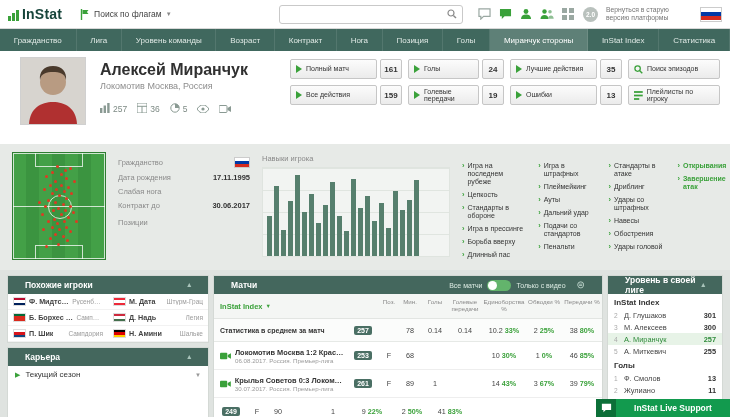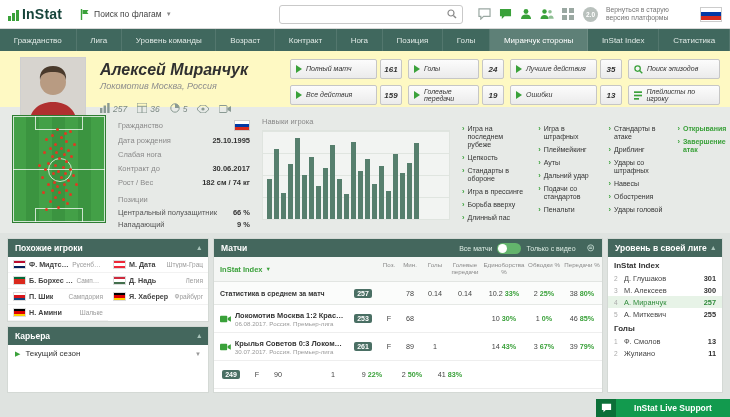--- a/index.html
+++ b/index.html
@@ -28,21 +28,21 @@
   .ruflag i:nth-child(1){background:#fff;}
   .ruflag i:nth-child(2){background:#0039a6;}
   .ruflag i:nth-child(3){background:#d52b1e;}
 
   
   .nav{height:22px;background:#40685e;display:flex;}
   .nav-item{flex:1 1 auto;display:flex;align-items:center;justify-content:center;font-size:8px;color:#dfe9e5;border-right:1px solid rgba(255,255,255,.1);cursor:pointer;white-space:nowrap;padding:0 4px;}
   .nav-item.active{background:rgba(255,255,255,.16);color:#fff;}
 
   
-  .phead{background:#fef9c3;height:56px;position:relative;font-style:italic;}
+  .phead{background:#ffffff;height:93px;position:relative;}
   .photo{position:absolute;left:20px;top:6px;width:64px;height:66px;background:linear-gradient(#e3e3e3,#c2c2c2);border:1px solid #d0d0d0;overflow:hidden;}
   .photo svg{display:block;}
   .pname{position:absolute;left:100px;top:10px;font-size:16px;font-weight:bold;color:#303030;}
   .pclub{position:absolute;left:100px;top:30px;font-size:9px;color:#8d8d8d;}
   .pstats{position:absolute;left:100px;top:52px;display:flex;align-items:center;gap:10px;font-size:8.5px;color:#7d8a84;}
   .pstat{display:flex;align-items:center;gap:3px;}
   .pbuttons{position:absolute;right:10px;top:8px;display:grid;grid-template-columns:112px 96px 112px 92px;gap:6px 6px;}
   .pbtn{display:flex;align-items:stretch;height:20px;cursor:pointer;}
   .pbtn-main{flex:1;display:flex;align-items:center;gap:4px;background:linear-gradient(#fcfcfc,#ebebeb);border:1px solid #c6c6c6;border-radius:2px;padding:0 5px;font-size:7px;color:#333;line-height:1.05;min-width:0;}
   .pbtn-count{margin-left:3px;width:20px;display:flex;align-items:center;justify-content:center;border:1px solid #c6c6c6;border-radius:2px;background:linear-gradient(#fcfcfc,#ebebeb);font-size:8px;font-weight:bold;color:#333;}
@@ -74,21 +74,21 @@
   .skills{flex:1;display:flex;gap:10px;padding-top:10px;min-width:0;}
   .skill-col{display:flex;flex-direction:column;gap:5px;min-width:0;}
   .skill-col.c1{width:92px;}.skill-col.c2{width:84px;}.skill-col.c3{width:82px;}.skill-col.hl{width:62px;}
   .skill-item{display:flex;gap:3px;font-size:7px;color:#333;line-height:1.15;cursor:pointer;}
   .skill-item .arr{color:#3aa13a;font-weight:bold;font-size:7.5px;line-height:1;}
   .skill-col.hl .skill-item{color:#3aa13a;font-weight:bold;}
 
   
   .bottom{display:flex;gap:6px;padding:6px 8px 0;height:159px;box-sizing:border-box;}
   .card{background:#fff;display:flex;flex-direction:column;overflow:hidden;box-shadow:0 0 0 1px #d4d9d5;}
-  .card-h{height:18px;background:#44675d;color:#fff;font-size:8.5px;font-weight:bold;display:flex;align-items:center;padding:0 7px;flex:none;}
+  .card-h{height:18px;background:#44675d;color:#fff;font-size:8.5px;font-weight:bold;display:flex;align-items:center;padding:0 17px;flex:none;}
   .card-h .collapse{margin-left:auto;color:#a9c4bb;font-size:7px;cursor:pointer;}
   .colL{width:200px;flex:none;display:flex;flex-direction:column;gap:6px;}
   .colM{flex:1;min-width:0;}
   .colR{width:114px;flex:none;}
 
   .sim-grid{display:grid;grid-template-columns:1fr 1fr;}
   .sim-cell{display:flex;align-items:center;gap:3px;padding:3px 5px;border-bottom:1px solid #f2f2f2;cursor:pointer;min-width:0;}
   .sp-flag{width:11px;height:7px;border:1px solid #ddd;display:flex;flex-direction:column;flex:none;}
   .sp-flag i{flex:1;}
   .sp-name{font-size:7.2px;font-weight:bold;color:#444;white-space:nowrap;overflow:hidden;text-overflow:ellipsis;}
@@ -394,47 +394,33 @@
           <div class="irow">
             <span class="lbl">Гражданство</span>
             <span class="miniflag">
               <i style="background:#fff"></i>
               <i style="background:#0039a6"></i>
               <i style="background:#d52b1e"></i>
             </span>
           </div>
           <div class="irow">
             <span class="lbl">Дата рождения</span>
-            <span class="val">25.10.1995</span>
+            <span class="val">17.11.1995</span>
           </div>
           <div class="irow">
             <span class="lbl">Слабая нога</span>
             <span class="val"></span>
           </div>
           <div class="irow">
             <span class="lbl">Контракт до</span>
             <span class="val">30.06.2017</span>
           </div>
-          <div class="irow">
-            <span class="lbl">Рост / Вес</span>
-            <span class="val">182 см / 74 кг</span>
-          </div>
         </div>
       <div class="positions">
         <div class="pos-lbl">Позиции</div>
-        <div id="posrows">
-            <div class="pos-row">
-              <span class="n">Центральный полузащитник</span>
-              <span class="v">66 %</span>
-            </div>
-            <div class="pos-row">
-              <span class="n">Нападающий</span>
-              <span class="v">9 %</span>
-            </div>
-          </div>
       </div>
     </div>
     <div class="chartbox">
       <div class="chart-title">Навыки игрока</div>
       <div class="bars" id="bars">
           <span class="bar" style="height: 45%;"></span>
           <span class="bar" style="height: 80%;"></span>
           <span class="bar" style="height: 30%;"></span>
           <span class="bar" style="height: 62%;"></span>
           <span class="bar" style="height: 92%;"></span>
@@ -602,29 +588,20 @@
               </span>
               <span class="sp-name">П. Шик</span>
               <span class="sp-club">Сампдория</span>
             </div>
             <div class="sim-cell">
               <span class="sp-flag">
                 <i style="background:#000000"></i>
                 <i style="background:#dd0000"></i>
                 <i style="background:#ffce00"></i>
               </span>
-              <span class="sp-name">Я. Хаберер</span>
-              <span class="sp-club">Фрайбург</span>
-            </div>
-            <div class="sim-cell">
-              <span class="sp-flag">
-                <i style="background:#000000"></i>
-                <i style="background:#dd0000"></i>
-                <i style="background:#ffce00"></i>
-              </span>
               <span class="sp-name">Н. Амини</span>
               <span class="sp-club">Шальке</span>
             </div>
           </div>
       </div>
       <div class="card" style="flex:1;">
         <div class="card-h">
           <span>Карьера</span>
           <span class="collapse">▴</span>
         </div>

